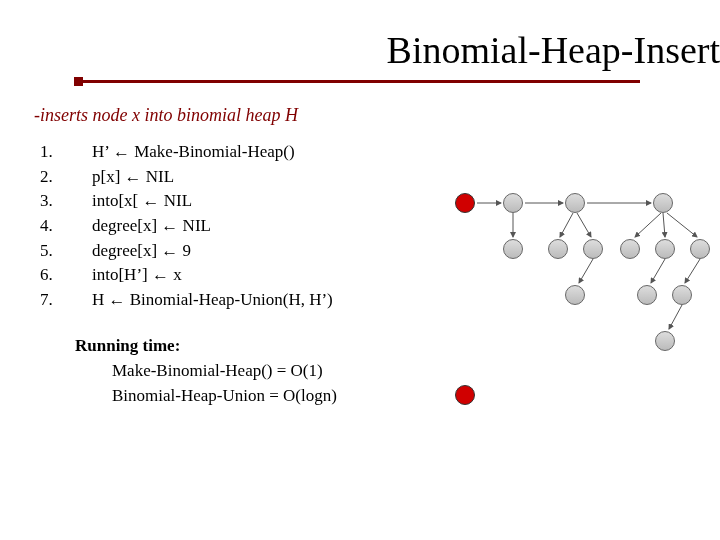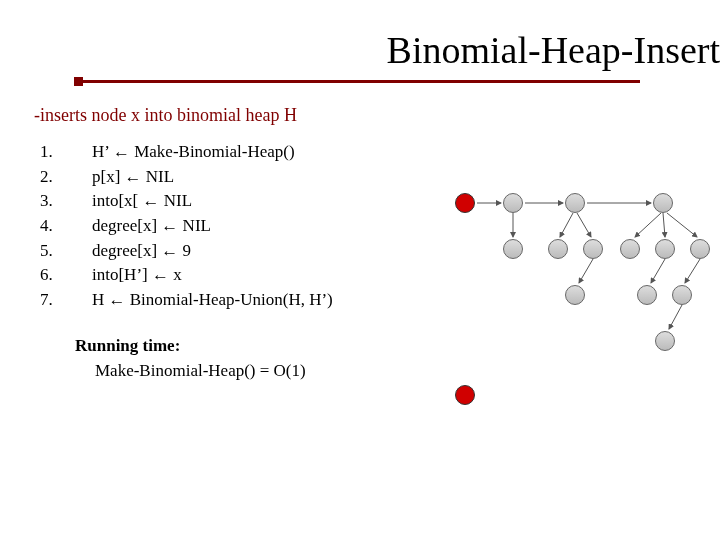--- a/index.html
+++ b/index.html
@@ -30,34 +30,35 @@
   left: -6px;
   top: -3px;
   width: 9px;
   height: 9px;
   background: #800000;
 }
 .subtitle {
   font-size: 18px;
   color: #800000;
   margin: 22px 0 14px 34px;
+  font-style: italic;
 }
 .content {
   margin-left: 40px;
   font-size: 17px;
   line-height: 1.45;
 }
 .fn-header { font-weight: normal; margin-bottom: 0; }
 .steps { margin: 0; padding: 0; list-style: none; }
 .steps li { display: flex; }
 .step-num { width: 52px; }
 .step-body { flex: 1; }
 .running { margin-top: 22px; }
 .running-header { font-weight: bold; margin-left: 35px; }
-.indent { margin-left: 55px; }
+.indent { margin-left: 72px; }
 
 
 .diagram {
   position: absolute;
   right: 0;
   top: 185px;
   width: 265px;
   height: 260px;
 }
 .circle {
@@ -122,20 +123,21 @@
       </li>
     <li>
         <span class="step-num">7.</span>
         <span class="step-body">H ← Binomial-Heap-Union(H, H’)</span>
       </li>
   </ul>
 
   <div class="running">
     <div class="running-header">Running time:</div>
     <div class="indent">Make-Binomial-Heap() = O(1)</div>
+    <div class="indent">Binomial-Heap-Union  = O(logn)</div>
   </div>
 </div>
 
 <div class="diagram">
   <svg class="edges" width="265" height="260">
     <defs>
       <marker id="ah" markerWidth="6" markerHeight="6" refX="5" refY="3" orient="auto">
         <path d="M0,0 L6,3 L0,6 Z" fill="#555"></path>
       </marker>
     </defs>

